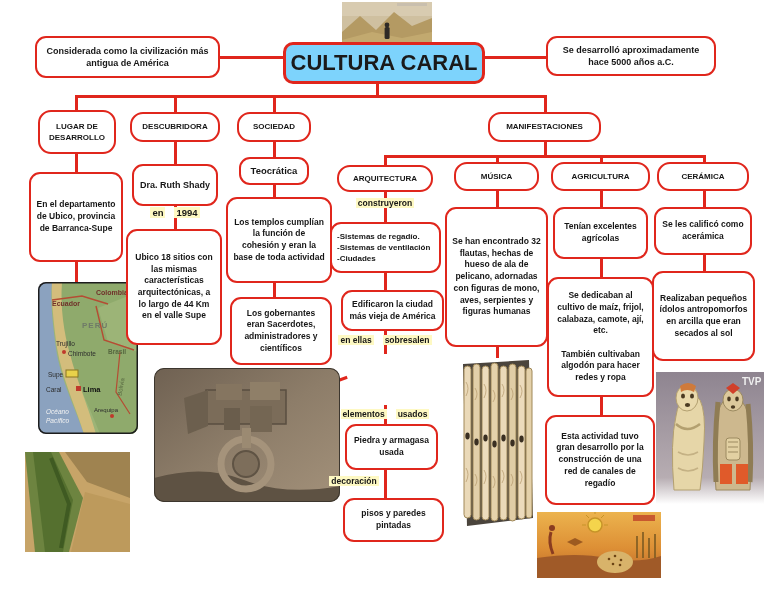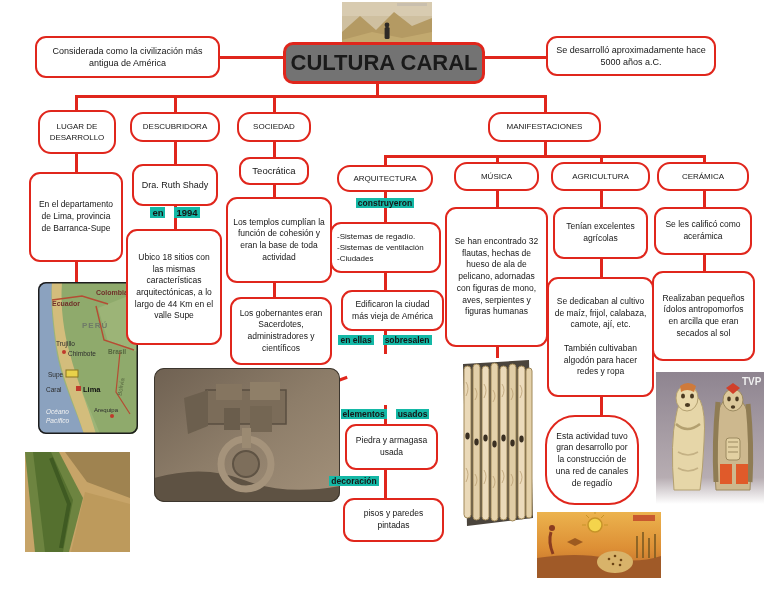--- a/index.html
+++ b/index.html
@@ -7,37 +7,37 @@
     position:relative;width:768px;height:594px;background:#fff;
     font-family:"Liberation Sans",sans-serif;overflow:hidden;
   }
   .vl,.hl{position:absolute;background:#e0261c;}
   .vl{width:3px;}
   .hl{height:3px;}
   .diag{position:absolute;height:3px;background:#e0261c;transform-origin:left center;}
   .node{
     position:absolute;box-sizing:border-box;
     border:2.5px solid #e0261c;border-radius:11px;background:#fff;
-    color:#161616;font-weight:400;font-size:8.5px;line-height:1.38;
+    color:#161616;font-weight:700;font-size:8.5px;line-height:1.38;
     display:flex;align-items:center;justify-content:center;
     text-align:center;padding:3px 5px;white-space:pre-line;
   }
   .node.left{justify-content:flex-start;text-align:left;}
   .hdr{font-size:8px;border-radius:13px;}
   .title-box{
     position:absolute;box-sizing:border-box;
-    border:3px solid #e0261c;border-radius:10px;background:#737373;
+    border:3px solid #e0261c;border-radius:10px;background:#7dd3fc;
     color:#1a1a1a;font-weight:700;font-size:22px;
     display:flex;align-items:center;justify-content:center;text-align:center;
   }
   .lbl{
     position:absolute;display:flex;align-items:center;justify-content:center;
     font-weight:700;font-size:8.5px;color:#161616;
   }
-  .lbl span{background:#14b8a6;padding:0 2px;}
+  .lbl span{background:#fef9c3;padding:0 2px;}
   .lbl.gap{gap:9px;justify-content:center;}
   .img{position:absolute;display:block;}
 </style>
 </head>
 <body>
 
 <div class="canvas">
 
   <div class="hl" style="left:218px;top:56px;width:66px;"></div>
   <div class="hl" style="left:484px;top:56px;width:62px;"></div>
@@ -96,21 +96,21 @@
 
   <div class="title-box" style="left:283px;top:42px;width:202px;height:42px;">CULTURA CARAL</div>
 
   <div class="node" style="left:546px;top:36px;width:170px;height:40px;font-size:9px;">Se desarrolló aproximadamente hace 5000 años a.C.</div>
 
   <div class="node hdr" style="left:38px;top:110px;width:78px;height:44px;">LUGAR DE DESARROLLO</div>
   <div class="node hdr" style="left:130px;top:112px;width:90px;height:30px;">DESCUBRIDORA</div>
   <div class="node hdr" style="left:237px;top:112px;width:74px;height:30px;">SOCIEDAD</div>
   <div class="node hdr" style="left:488px;top:112px;width:113px;height:30px;">MANIFESTACIONES</div>
 
-  <div class="node" style="left:29px;top:172px;width:94px;height:90px;">En el departamento de Lima, provincia de Barranca-Supe</div>
+  <div class="node" style="left:29px;top:172px;width:94px;height:90px;">En el departamento de Ubico, provincia de Barranca-Supe</div>
 
   <svg class="img" style="left:38px;top:282px;border-radius:8px;" width="100" height="152" viewBox="0 0 100 152">
     <rect width="100" height="152" rx="8" fill="#8ba2bf"></rect>
     <path d="M14 0 L100 0 L100 152 L46 152 C38 128 22 96 18 66 C15 44 12 20 14 0 Z" fill="#9cb477"></path>
     <path d="M14 0 L100 0 L100 10 L60 26 L70 60 L100 70 L100 152 L62 152 C50 120 34 92 28 64 C24 42 22 18 24 0 Z" fill="#8faa6c"></path>
     <path d="M24 0 C22 24 26 52 32 72 C38 96 50 124 58 152 L46 152 C38 126 24 96 19 66 C16 44 13 18 14 0 Z" fill="#d3bd7c"></path>
     <path d="M14 18 L44 14 L70 22" stroke="#b54c33" stroke-width="1.4" fill="none"></path>
     <path d="M58 24 L66 58 L96 68" stroke="#b54c33" stroke-width="1.4" fill="none"></path>
     <path d="M82 70 L78 110 L92 132" stroke="#b54c33" stroke-width="1.2" fill="none"></path>
     <rect x="0" y="0" width="100" height="152" rx="8" fill="none" stroke="#1d1d1d" stroke-width="3"></rect>
@@ -241,21 +241,21 @@
   </svg>
 
   <div class="node hdr" style="left:551px;top:162px;width:99px;height:29px;">AGRICULTURA</div>
 
   <div class="node" style="left:553px;top:207px;width:95px;height:52px;">Tenían excelentes agrícolas</div>
 
   <div class="node" style="left:547px;top:277px;width:107px;height:120px;">Se dedicaban al cultivo de maíz, frijol, calabaza, camote, ají, etc.
 
 También cultivaban algodón para hacer redes y ropa</div>
 
-  <div class="node" style="left:545px;top:415px;width:94px;height:90px;border-radius:30px;">Esta actividad tuvo gran desarrollo por la construcción de una red de canales de regadío</div>
+  <div class="node" style="left:545px;top:415px;width:110px;height:90px;">Esta actividad tuvo gran desarrollo por la construcción de una red de canales de regadío</div>
 
   <svg class="img" style="left:537px;top:512px;" width="124" height="66" viewBox="0 0 124 66">
     <defs>
       <linearGradient id="g-mural" x1="0" y1="0" x2="0" y2="1">
         <stop offset="0" stop-color="#ecb34e"></stop>
         <stop offset="0.55" stop-color="#dd8f35"></stop>
         <stop offset="1" stop-color="#b9662a"></stop>
       </linearGradient>
     </defs>
     <rect width="124" height="66" fill="url(#g-mural)"></rect>

